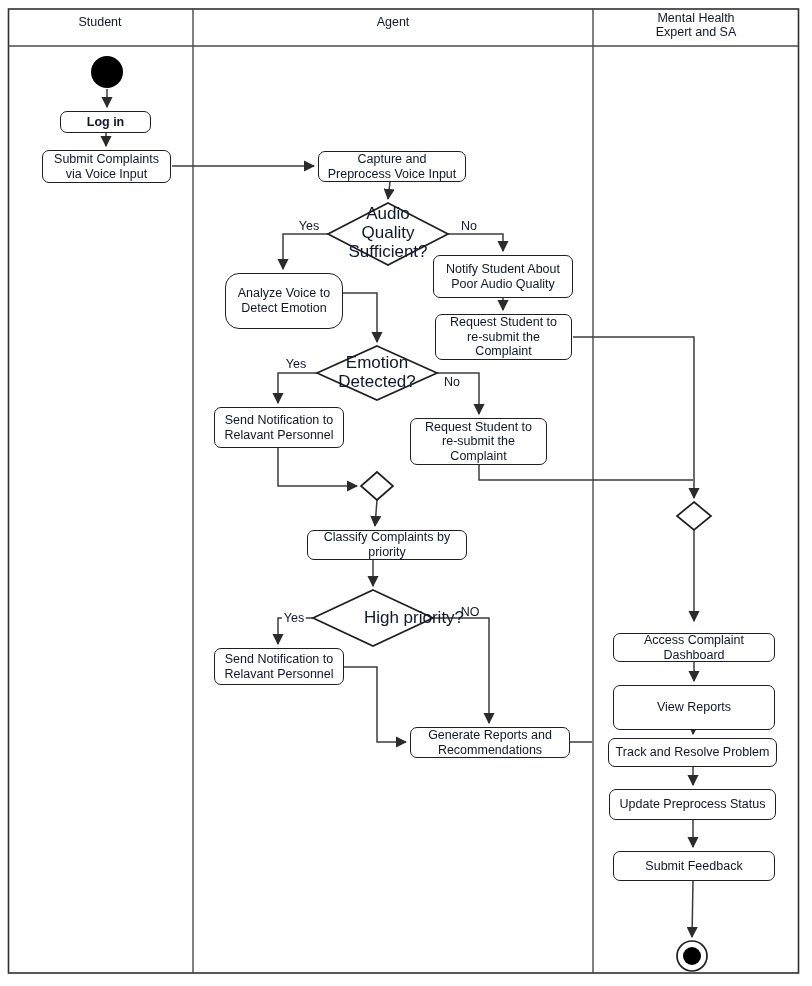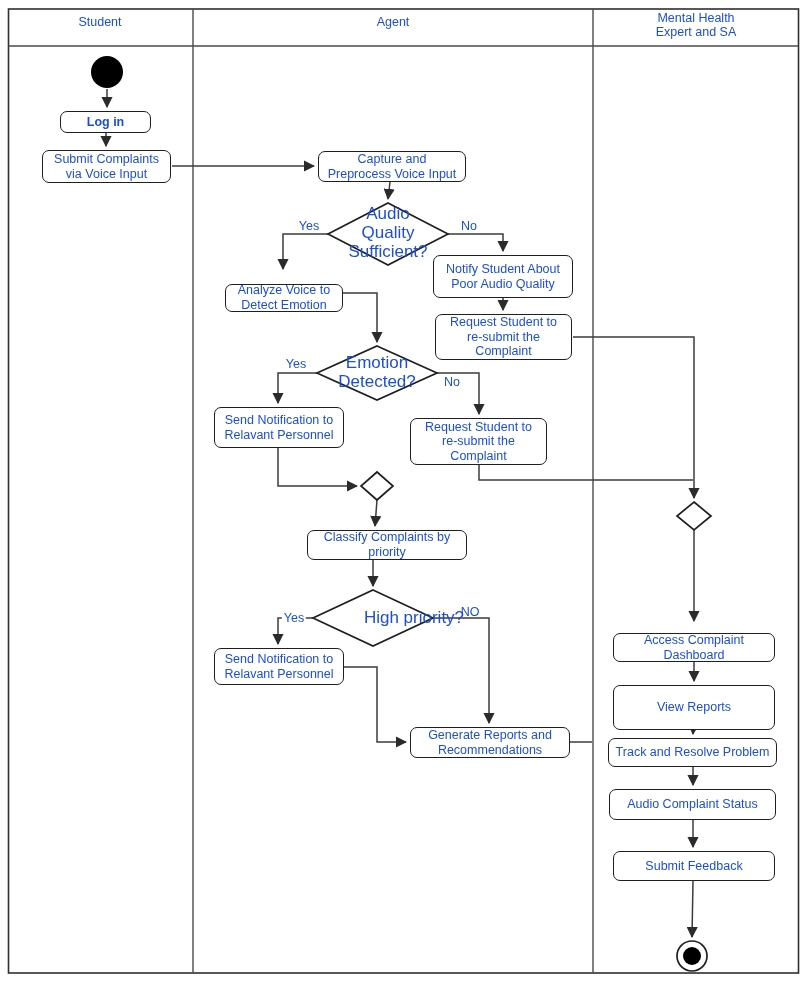--- a/index.html
+++ b/index.html
@@ -1,18 +1,18 @@
 <!DOCTYPE html>
 <html><head>
 <meta charset="utf-8">
 <style>
   html,body{margin:0;padding:0;background:#ffffff;}
   .canvas{
     position:relative;width:812px;height:986px;background:#ffffff;
-    font-family:"Liberation Sans",sans-serif;color:#1d4ed8;overflow:hidden;
+    font-family:"Liberation Sans",sans-serif;color:#0f172a;overflow:hidden;
   }
   .layer{position:absolute;left:0;top:0;}
   .node{
     position:absolute;box-sizing:border-box;background:#ffffff;
     border:1.7px solid #1f1f1f;border-radius:7px;
     display:flex;align-items:center;justify-content:center;text-align:center;
     font-size:12.5px;line-height:1.17;padding:2px 4px;white-space:pre-line;
   }
   .lane-title{
     position:absolute;transform:translateX(-50%);text-align:center;
@@ -99,39 +99,39 @@
   <div class="node" style="left:42px;top:150px;width:129px;height:33px;">Submit Complaints
 via Voice Input</div>
 
   <div class="node" style="left:318px;top:151px;width:148px;height:31px;">Capture and
 Preprocess Voice Input</div>
   <div class="node" style="left:433px;top:255px;width:140px;height:43px;">Notify Student About
 Poor Audio Quality</div>
   <div class="node" style="left:435px;top:314px;width:137px;height:46px;">Request Student to
 re-submit the
 Complaint</div>
-  <div class="node" style="left:225px;top:284px;width:118px;height:28px;">Analyze Voice to
+  <div class="node" style="left:225px;top:273px;width:118px;height:56px;border-radius:14px;">Analyze Voice to
 Detect Emotion</div>
   <div class="node" style="left:214px;top:407px;width:130px;height:41px;">Send Notification to
 Relavant Personnel</div>
   <div class="node" style="left:410px;top:418px;width:137px;height:47px;">Request Student to
 re-submit the
 Complaint</div>
   <div class="node" style="left:307px;top:530px;width:160px;height:30px;">Classify Complaints by
 priority</div>
   <div class="node" style="left:214px;top:648px;width:130px;height:37px;">Send Notification to
 Relavant Personnel</div>
   <div class="node" style="left:410px;top:727px;width:160px;height:31px;">Generate Reports and
 Recommendations</div>
 
   <div class="node" style="left:613px;top:625px;width:162px;height:29px;margin-top:8px;">Access Complaint
 Dashboard</div>
   <div class="node" style="left:613px;top:685px;width:162px;height:45px;">View Reports</div>
   <div class="node" style="left:608px;top:738px;width:169px;height:29px;">Track and Resolve Problem</div>
-  <div class="node" style="left:609px;top:789px;width:167px;height:31px;">Audio Complaint Status</div>
+  <div class="node" style="left:609px;top:789px;width:167px;height:31px;">Update Preprocess Status</div>
   <div class="node" style="left:613px;top:851px;width:162px;height:30px;">Submit Feedback</div>
 
   <div class="dlabel" style="left:388px;top:233px;width:100px;">Audio Quality
 Sufficient?</div>
   <div class="dlabel" style="left:377px;top:372px;width:80px;">Emotion
 Detected?</div>
   <div class="dlabel" style="left:373px;top:618px;width:110px;margin-left:41px;">High priority?</div>
 
   <div class="elabel" style="left:309px;top:226px;">Yes</div>
   <div class="elabel" style="left:469px;top:226px;">No</div>

